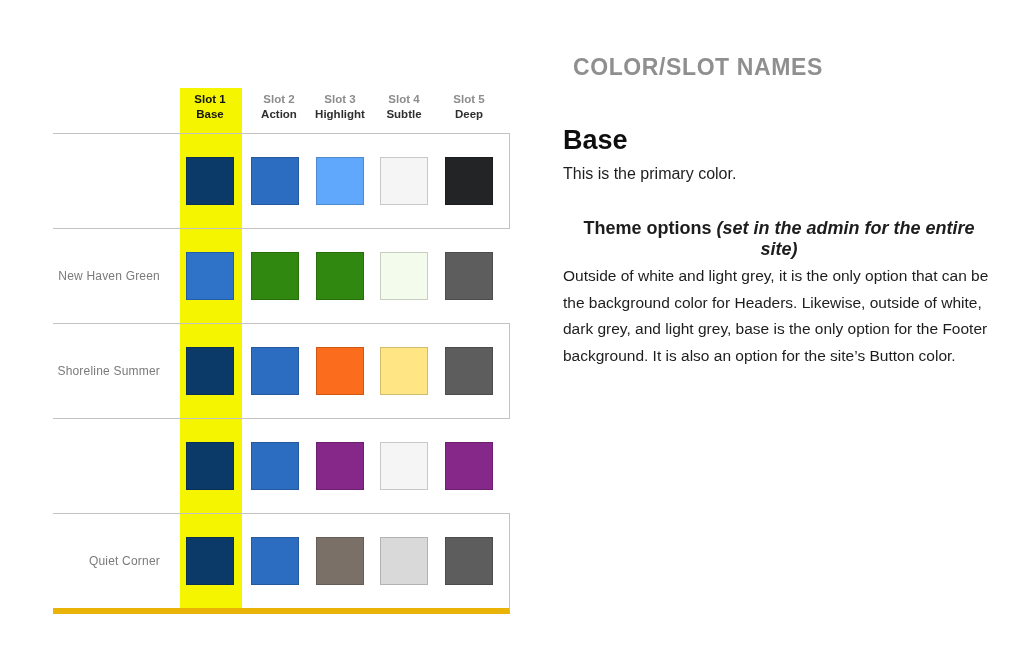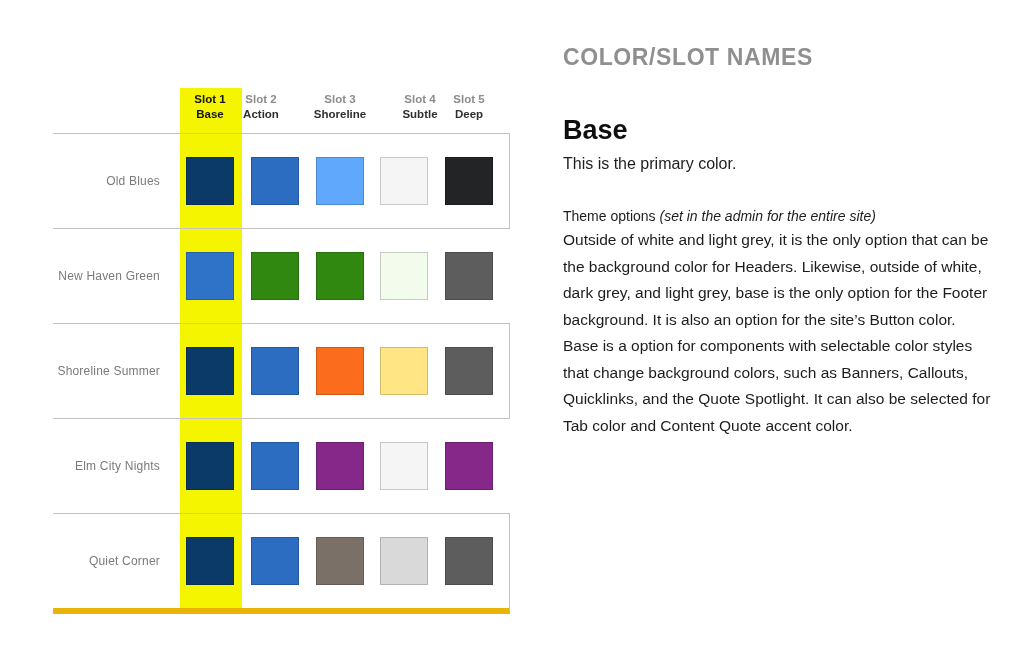--- a/index.html
+++ b/index.html
@@ -10,78 +10,77 @@
   }
   
   .palette{position:absolute;inset:0;}
   .yellow-col{position:absolute;left:180px;top:88px;width:62px;height:522px;}
   .head-row{position:absolute;left:0;top:92px;height:40px;width:936px;}
   .hcell{position:absolute;width:64px;text-align:center;line-height:15px;font-size:11.5px;}
   .hcell .snum{display:block;color:#8c8c8c;font-weight:600;}
   .hcell .sname{display:block;color:#2f2f2f;font-weight:700;}
   .hcell.hl .snum,.hcell.hl .sname{color:#141414;font-weight:700;}
   .hcell:nth-child(1){left:178px;}
-  .hcell:nth-child(2){left:229px;}
+  .hcell:nth-child(2){left:247px;}
   .hcell:nth-child(3){left:308px;}
-  .hcell:nth-child(4){left:388px;text-align:center;}
+  .hcell:nth-child(4){left:372px;text-align:center;}
   .hcell:nth-child(5){left:437px;}
   .rows-wrap{position:absolute;left:53px;top:133px;width:457px;}
   .trow{position:relative;height:94px;border-top:1px solid #c3c3c3;box-sizing:content-box;}
   .trow:last-child{border-bottom:6px solid #eab308;}
   .trow.boxed{border-right:1px solid #c3c3c3;}
   .tlabel{
     position:absolute;left:0;top:0;bottom:0;width:107px;
     display:flex;align-items:center;justify-content:flex-end;
     color:#7a7a7a;font-size:12px;letter-spacing:0.2px;white-space:nowrap;
   }
   .swatch{position:absolute;top:23px;width:48px;height:48px;box-sizing:border-box;border:1px solid rgba(0,0,0,0.18);}
   .swatch.s0{left:133px;}
   .swatch.s1{left:198px;}
   .swatch.s2{left:263px;}
   .swatch.s3{left:327px;}
   .swatch.s4{left:392px;}
   
   .doc{position:absolute;left:563px;top:44px;width:432px;color:#1d1d1d;}
-  .doc-title{font-size:23px;font-weight:700;color:#8f8f8f;letter-spacing:0.6px;margin:0;}
+  .doc-title{font-size:23px;font-weight:700;color:#8f8f8f;letter-spacing:0.6px;margin:10px;}
   .base-heading{font-size:27px;font-weight:700;color:#0f0f0f;margin:44px 0 9px;}
   .lead{font-size:16px;margin:0;color:#1d1d1d;}
-  .plabel{font-size:14px;font-weight:400;margin:35px 0 3px;color:#1d1d1d;}
+  .plabel{font-size:18px;font-weight:700;margin:35px 0 3px;color:#1d1d1d;text-align:center;}
   .plabel .note{font-style:italic;}
   .pbody{font-size:15.5px;line-height:26.5px;margin:0;color:#1d1d1d;}
 </style>
 </head>
 <body>
 
 <div class="palette">
   <div class="yellow-col" style="background: rgb(245, 245, 0);"></div>
   <div class="head-row" id="headRow">
       <div class="hcell hl">
         <span class="snum">Slot 1</span>
         <span class="sname">Base</span>
       </div>
       <div class="hcell">
         <span class="snum">Slot 2</span>
         <span class="sname">Action</span>
       </div>
       <div class="hcell">
         <span class="snum">Slot 3</span>
-        <span class="sname">Shoreline</span>
+        <span class="sname">Highlight</span>
       </div>
       <div class="hcell">
         <span class="snum">Slot 4</span>
         <span class="sname">Subtle</span>
       </div>
       <div class="hcell">
         <span class="snum">Slot 5</span>
         <span class="sname">Deep</span>
       </div>
     </div>
   <div class="rows-wrap" id="rowsWrap">
       <div class="trow boxed">
-        <div class="tlabel">Old Blues</div>
         <div class="swatch s0" style="background: rgb(11, 58, 105);"></div>
         <div class="swatch s1" style="background: rgb(45, 109, 193);"></div>
         <div class="swatch s2" style="background: rgb(95, 168, 251);"></div>
         <div class="swatch s3" style="background: rgb(245, 245, 246);"></div>
         <div class="swatch s4" style="background: rgb(34, 36, 38);"></div>
       </div>
       <div class="trow">
         <div class="tlabel">New Haven Green</div>
         <div class="swatch s0" style="background: rgb(46, 115, 200);"></div>
         <div class="swatch s1" style="background: rgb(48, 136, 17);"></div>
@@ -91,21 +90,20 @@
       </div>
       <div class="trow boxed">
         <div class="tlabel">Shoreline Summer</div>
         <div class="swatch s0" style="background: rgb(11, 58, 105);"></div>
         <div class="swatch s1" style="background: rgb(45, 109, 193);"></div>
         <div class="swatch s2" style="background: rgb(251, 108, 28);"></div>
         <div class="swatch s3" style="background: rgb(255, 229, 132);"></div>
         <div class="swatch s4" style="background: rgb(93, 93, 93);"></div>
       </div>
       <div class="trow">
-        <div class="tlabel">Elm City Nights</div>
         <div class="swatch s0" style="background: rgb(11, 58, 105);"></div>
         <div class="swatch s1" style="background: rgb(45, 109, 193);"></div>
         <div class="swatch s2" style="background: rgb(133, 40, 138);"></div>
         <div class="swatch s3" style="background: rgb(245, 245, 246);"></div>
         <div class="swatch s4" style="background: rgb(133, 40, 138);"></div>
       </div>
       <div class="trow boxed">
         <div class="tlabel">Quiet Corner</div>
         <div class="swatch s0" style="background: rgb(11, 58, 105);"></div>
         <div class="swatch s1" style="background: rgb(45, 109, 193);"></div>
@@ -117,14 +115,13 @@
 </div>
 
 <div class="doc">
   <h1 class="doc-title">COLOR/SLOT NAMES</h1>
   <h2 class="base-heading">Base</h2>
   <p class="lead">This is the primary color.</p>
 
   <p class="plabel"><span>Theme options</span> <span class="note">(set in the admin for the entire site)</span></p>
   <p class="pbody">Outside of white and light grey, it is the only option that can be the background color for Headers. Likewise, outside of white, dark grey, and light grey, base is the only option for the Footer background. It is also an option for the site’s Button color.</p>
 
-  <p class="pbody">Base is a option for components with selectable color styles that change background colors, such as Banners, Callouts, Quicklinks, and the Quote Spotlight. It can also be selected for Tab color and Content Quote accent color.</p>
 </div>
 
 </body></html>

